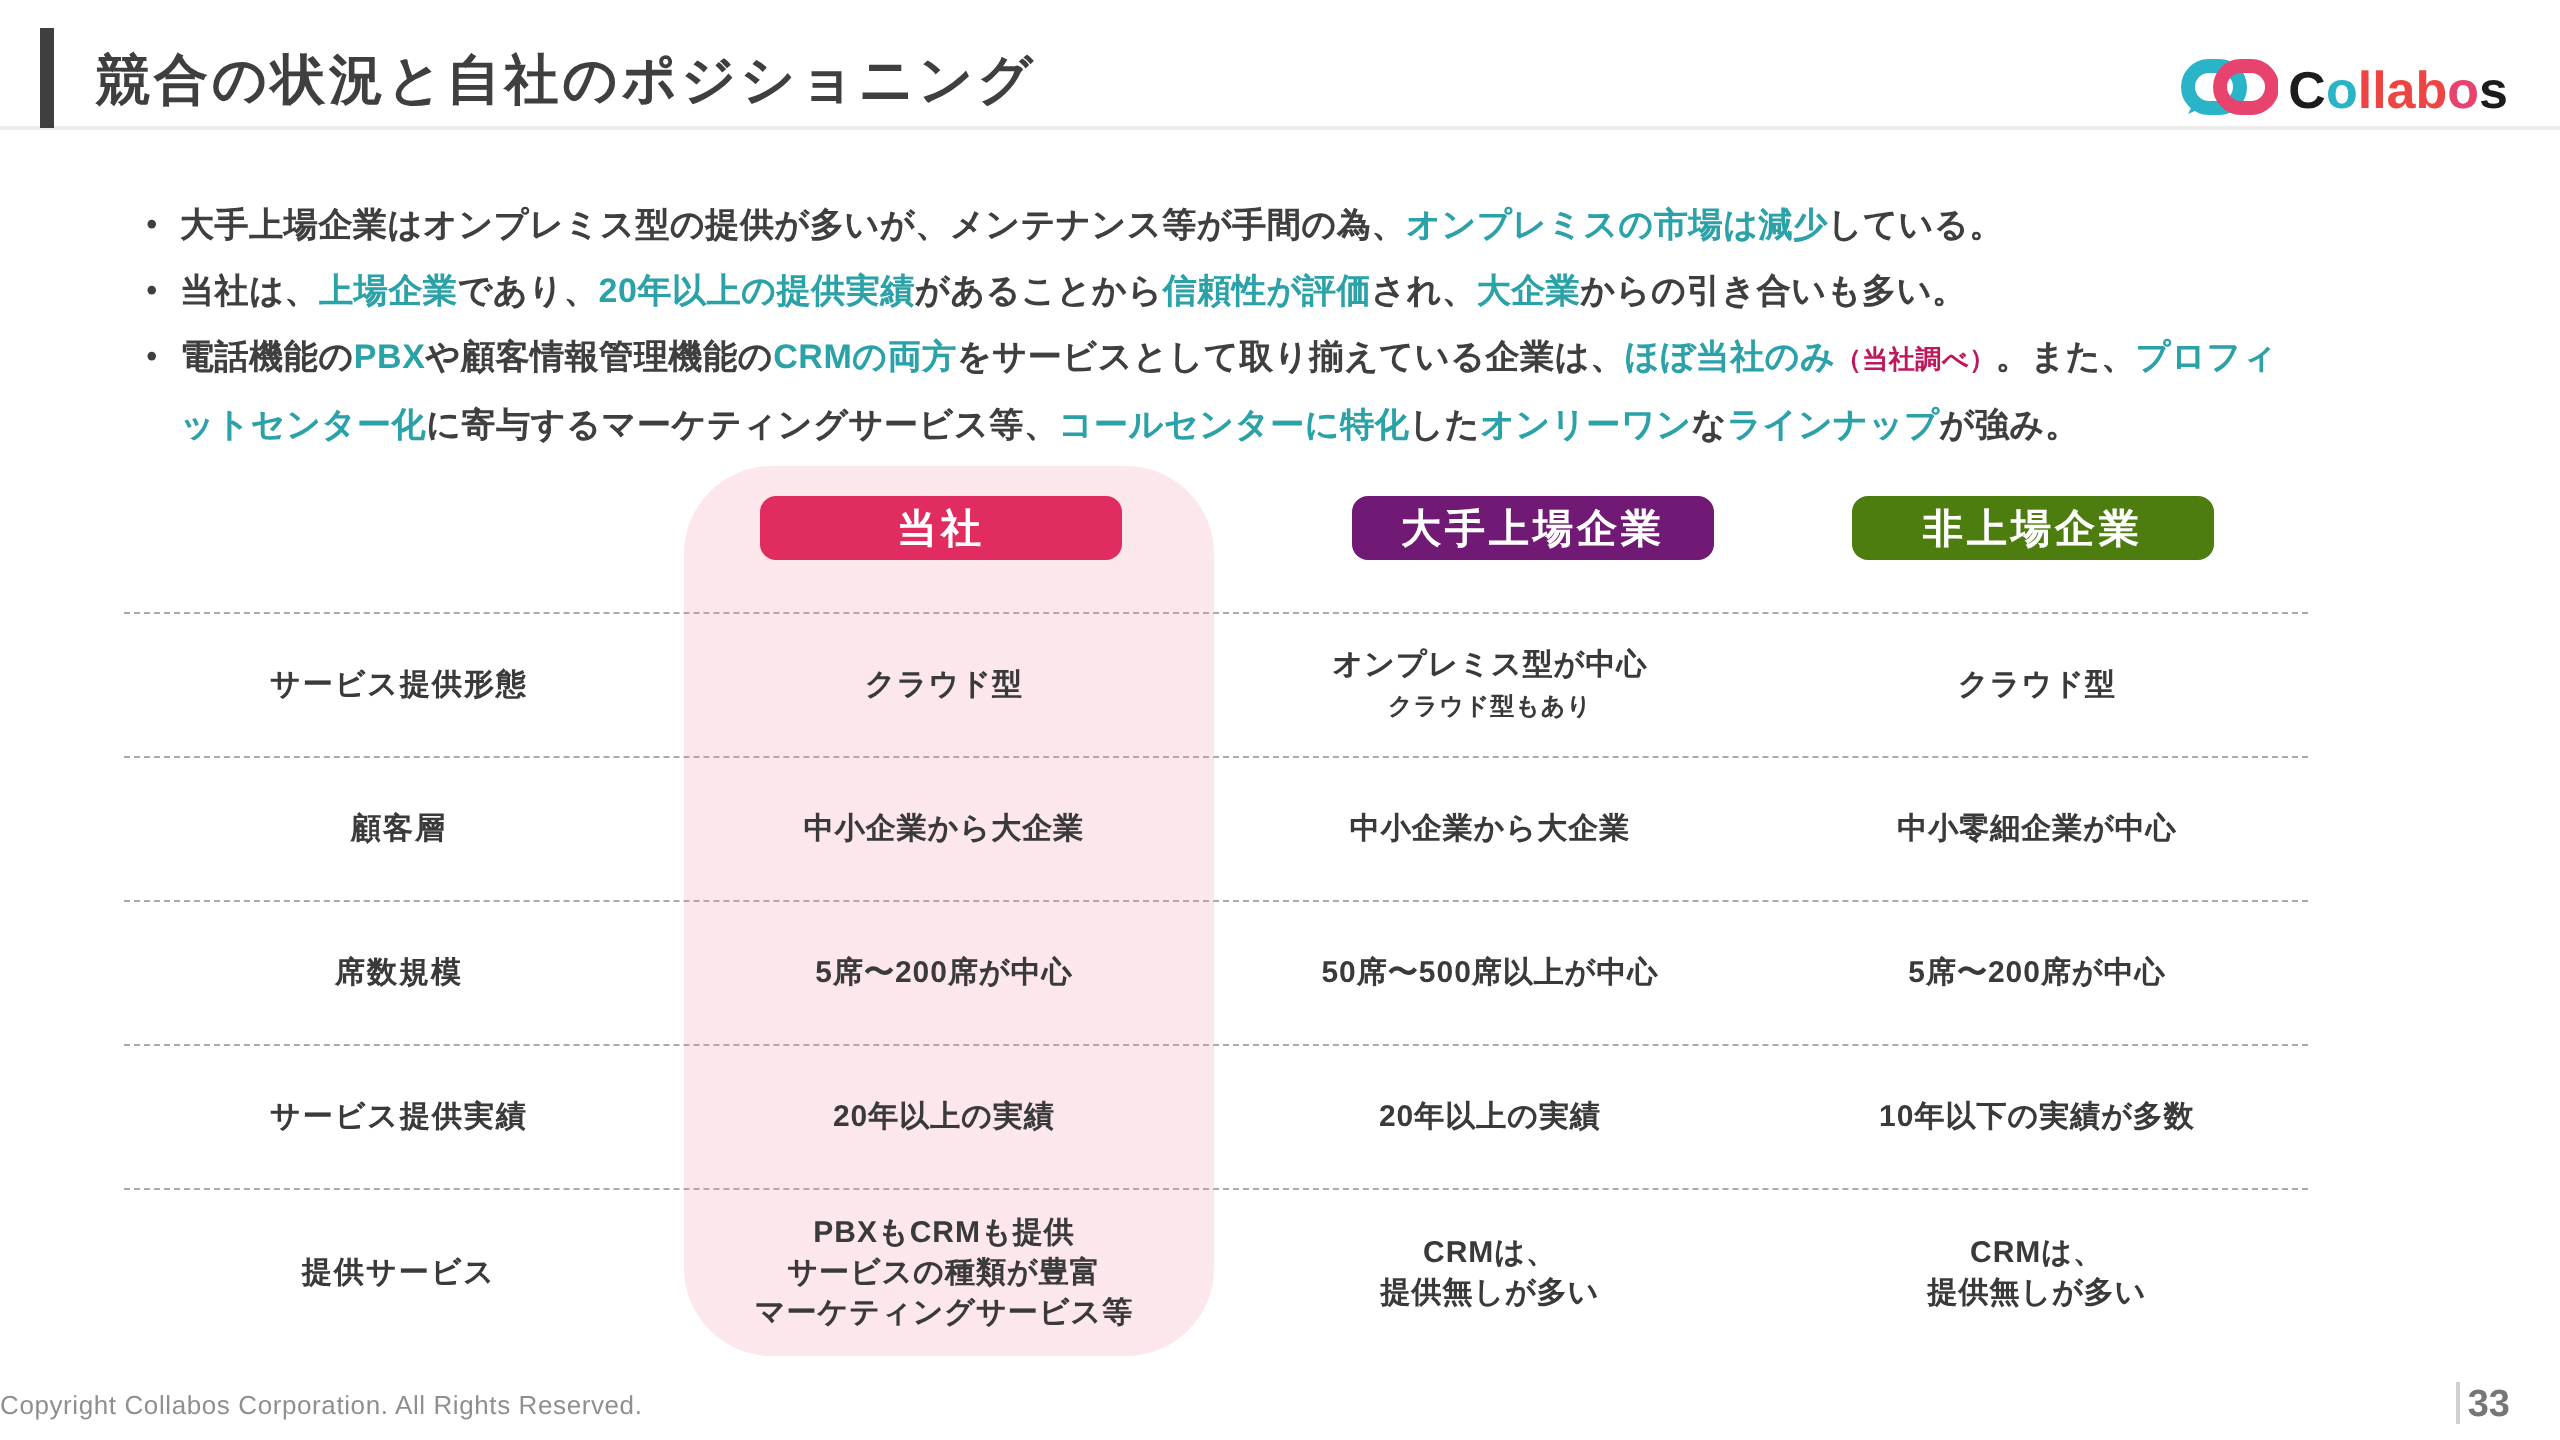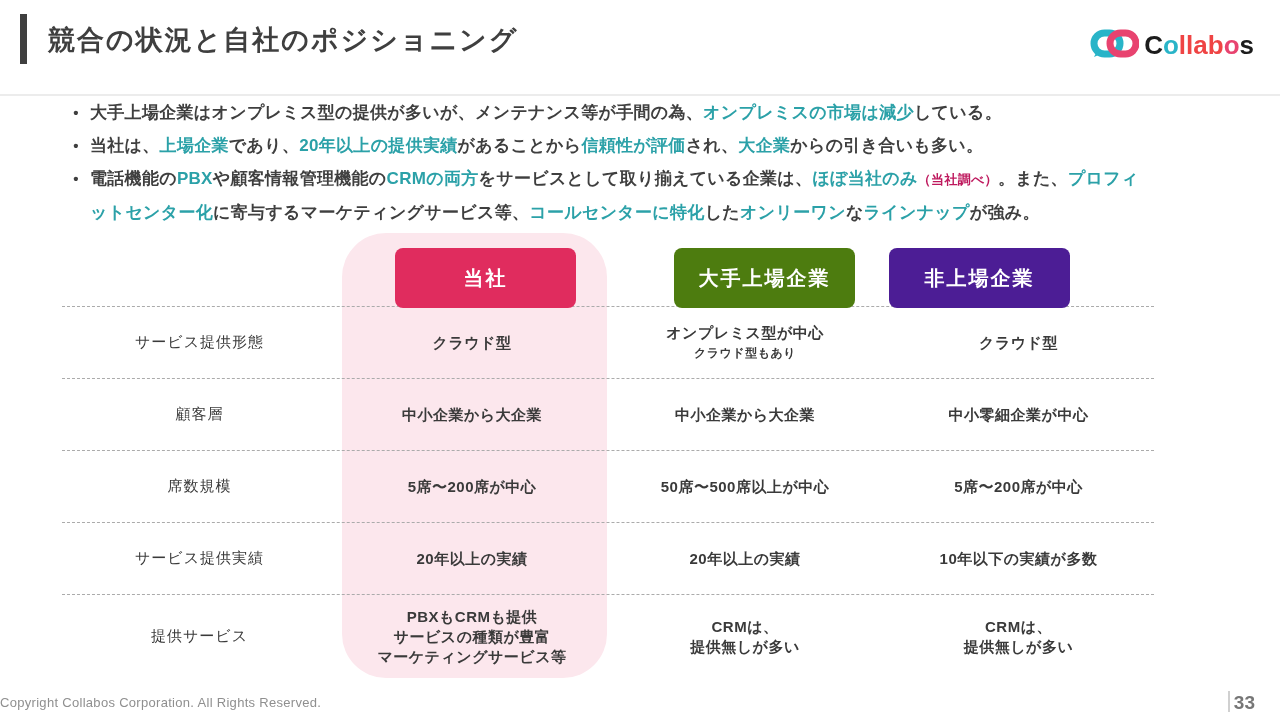--- a/index.html
+++ b/index.html
@@ -4,50 +4,50 @@
 <style>
   * { margin:0; padding:0; box-sizing:border-box; }
   html,body { width:1280px; height:720px; }
   body {
     position:relative; overflow:hidden; background:#ffffff;
     font-family:"Liberation Sans","DejaVu Sans",sans-serif;
     color:#3f3f3f;
   }
 
   
-  .header { position:absolute; top:0; left:0; width:1280px; height:96px; background:#fff; border-bottom:2px solid #ececec; }
+  .header { position:absolute; top:0; left:0; width:1280px; height:65px; background:#fff; border-bottom:2px solid #ececec; }
   .accent-bar { position:absolute; left:20px; top:14px; width:7px; height:50px; background:#3f3f3f; }
   .slide-title { position:absolute; left:48px; top:22px; font-size:27px; font-weight:bold; letter-spacing:2px; color:#3f3f3f; }
 
   .logo { position:absolute; right:26px; top:27px; display:flex; align-items:center; gap:5px; }
   .logo-text { font-size:26px; font-weight:800; letter-spacing:0px; }
 
   
   .bullets { position:absolute; left:62px; top:96px; width:1080px; }
   .bullet { display:flex; font-size:17px; font-weight:bold; line-height:33px; letter-spacing:0.3px; }
   .bullet-marker { width:28px; flex:none; text-align:center; font-size:15px; }
   .bullet-text { flex:1; }
   .hl { color:#2ba1a8;text-align:right; }
   .note { color:#be185d; font-size:13px; }
 
   
   .pink-col { position:absolute; left:342px; top:233px; width:265px; height:445px; background:#fce7ed; border-radius:44px; z-index:0; }
 
-  .chip { position:absolute; top:248px; height:60px; width:181px; z-index:2;
+  .chip { position:absolute; top:248px; height:32px; width:181px; z-index:2;
           display:flex; align-items:center; justify-content:center;
-          color:#fff; font-size:20px; font-weight:bold; letter-spacing:2px; border-radius:8px;margin-left:15px; }
+          color:#fff; font-size:20px; font-weight:bold; letter-spacing:2px; border-radius:8px; }
   .chip-ours  { left:380px; background:#e02c5e; }
-  .chip-major { left:659px; background:#4d7c0f; }
-  .chip-unlisted { left:874px; background:#4c1d95; }
+  .chip-major { left:676px; background:#701a75; }
+  .chip-unlisted { left:926px; background:#4d7c0f; }
 
   .ctable { position:absolute; left:62px; top:306px; width:1092px; z-index:1; }
   .trow { display:grid; grid-template-columns:275px 270px 276px 271px; align-items:center;
           border-top:1px dashed #ababab; }
   .h72 { height:72px; } .h84 { height:84px; }
-  .tlabel { text-align:center; font-size:15px; font-weight:normal; color:#3a3a3a; letter-spacing:1px; }
+  .tlabel { text-align:center; font-size:15px; font-weight:bold; color:#3a3a3a; letter-spacing:1px; }
   .tcell  { text-align:center; font-size:15px; font-weight:bold; color:#3a3a3a; line-height:20px; letter-spacing:0.5px; }
   .cline.small { font-size:12px; }
 
   
   .copyright { position:absolute; left:0; right:0; bottom:10px; text-align:left;
                font-size:13px; color:#8f8f8f; letter-spacing:0.3px; }
   .page-bar { position:absolute; right:50px; bottom:8px; width:2px; height:21px; background:#d0d0d0; }
   .page-num { position:absolute; right:25px; bottom:6px; font-size:19px; font-weight:bold; color:#767676; }
 </style>
 </head>

